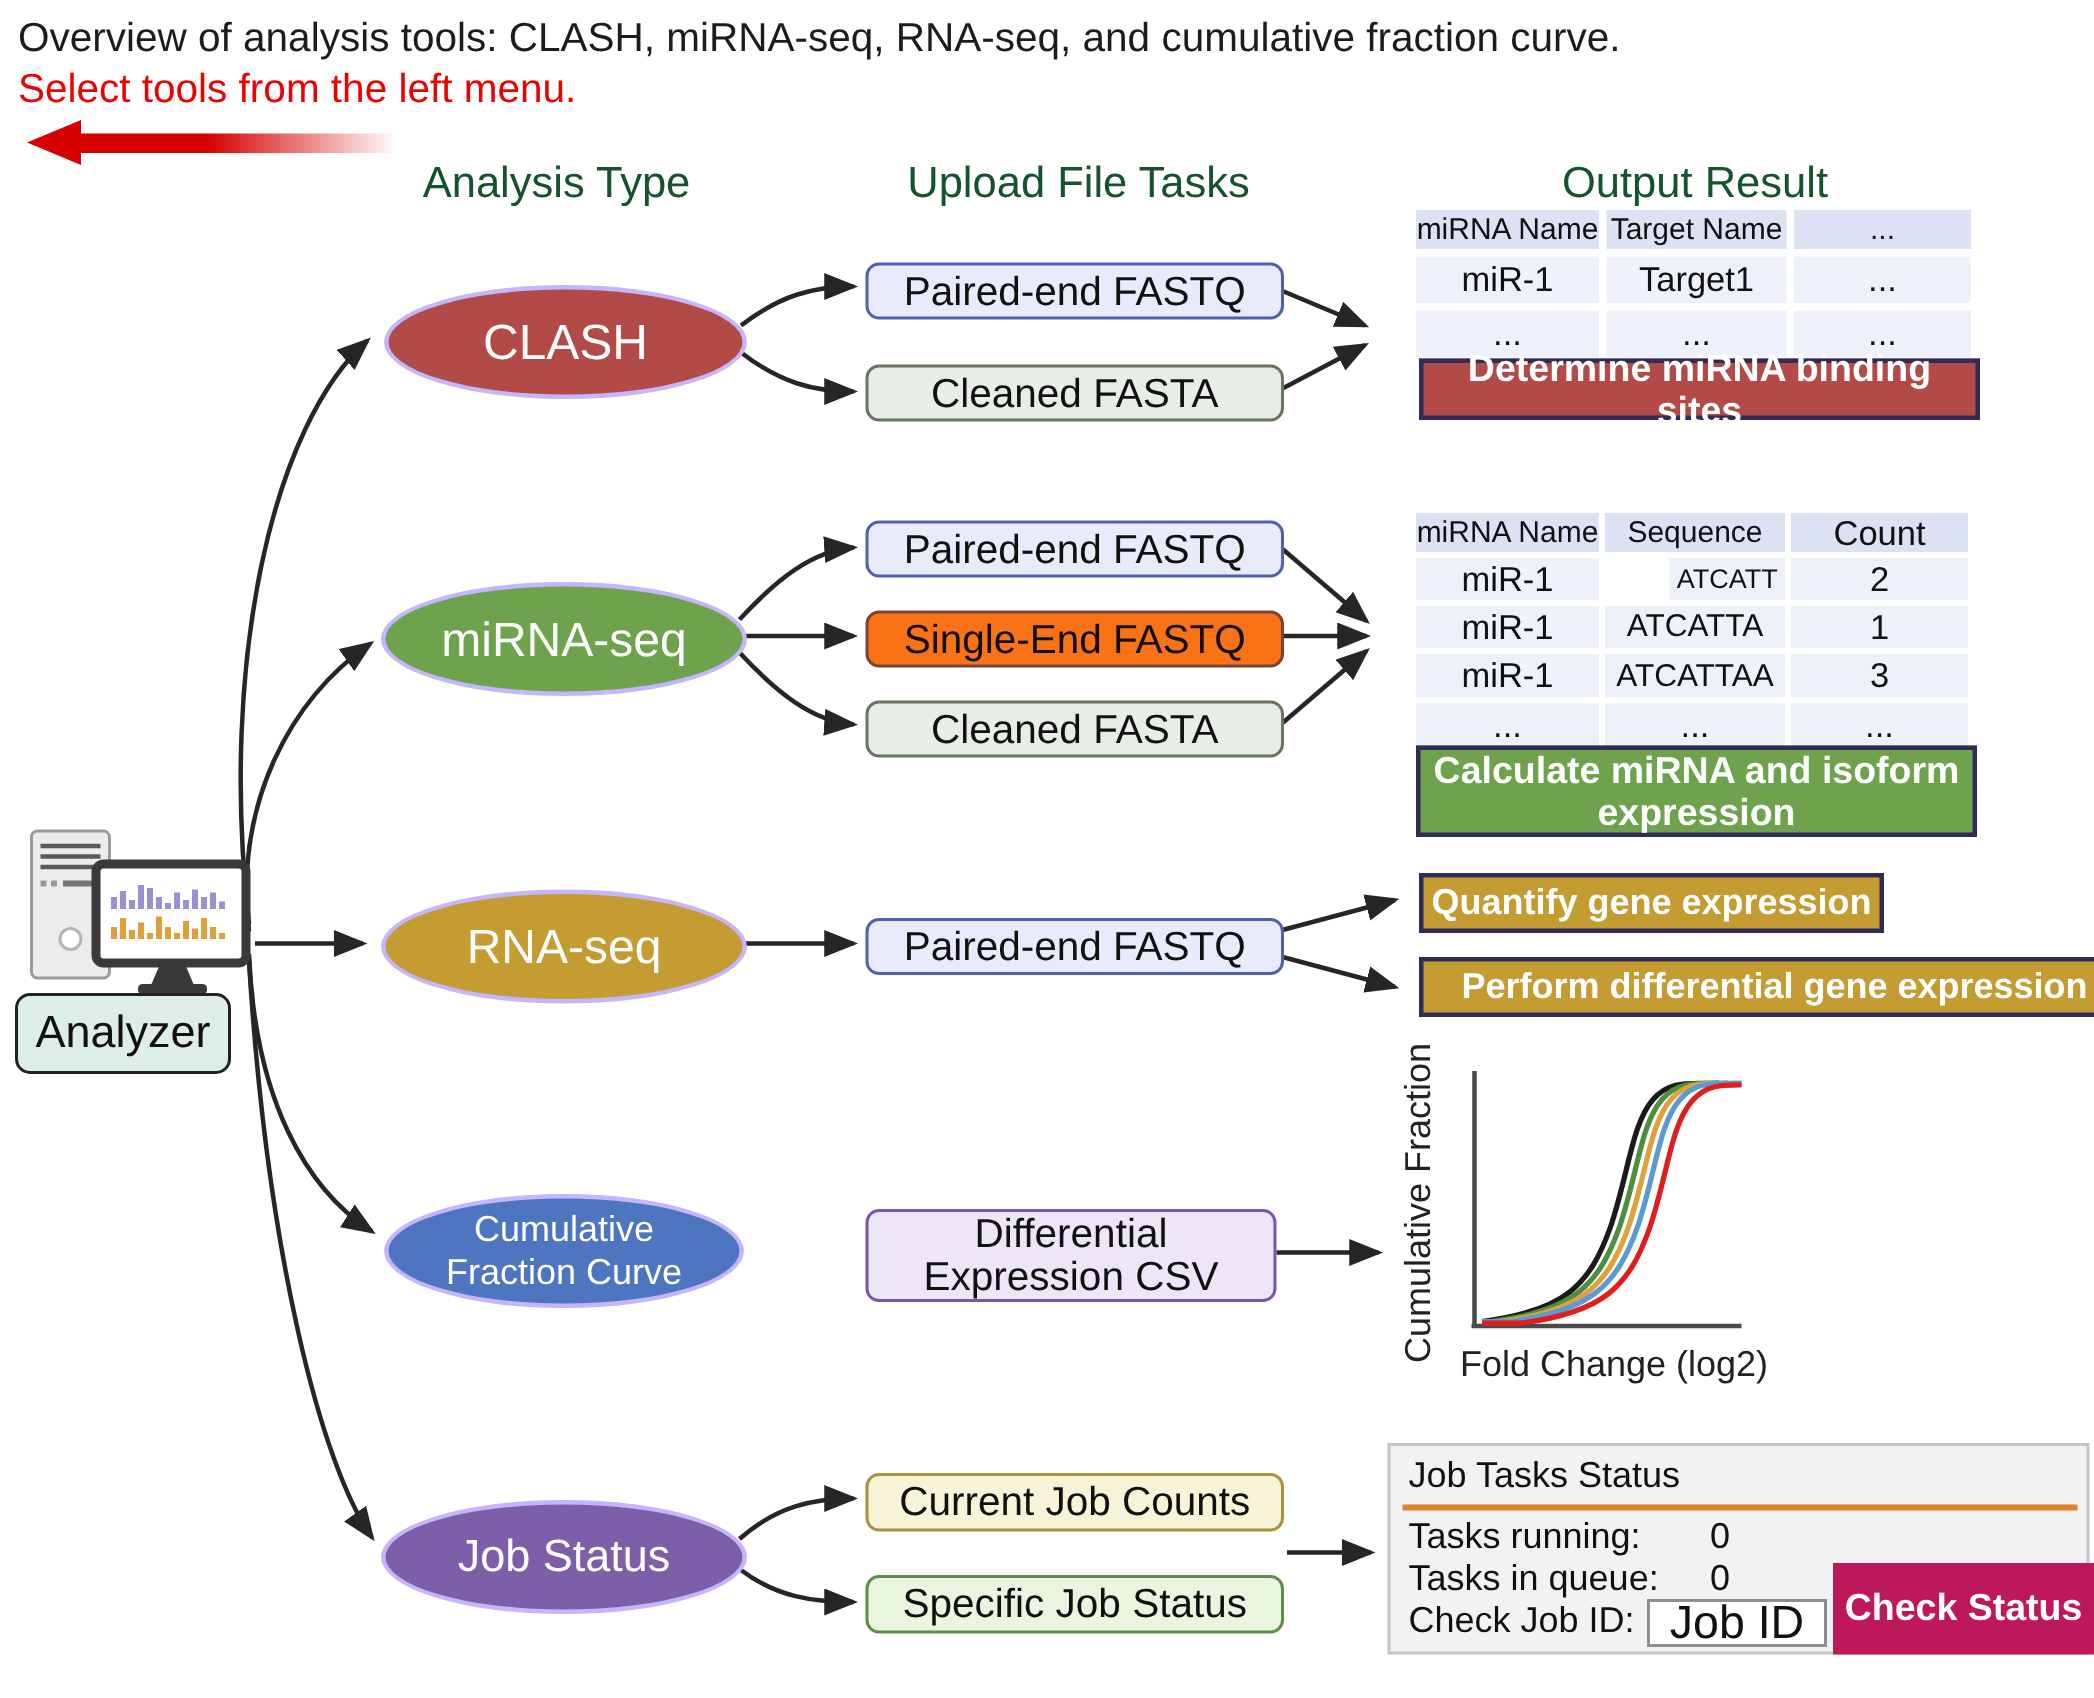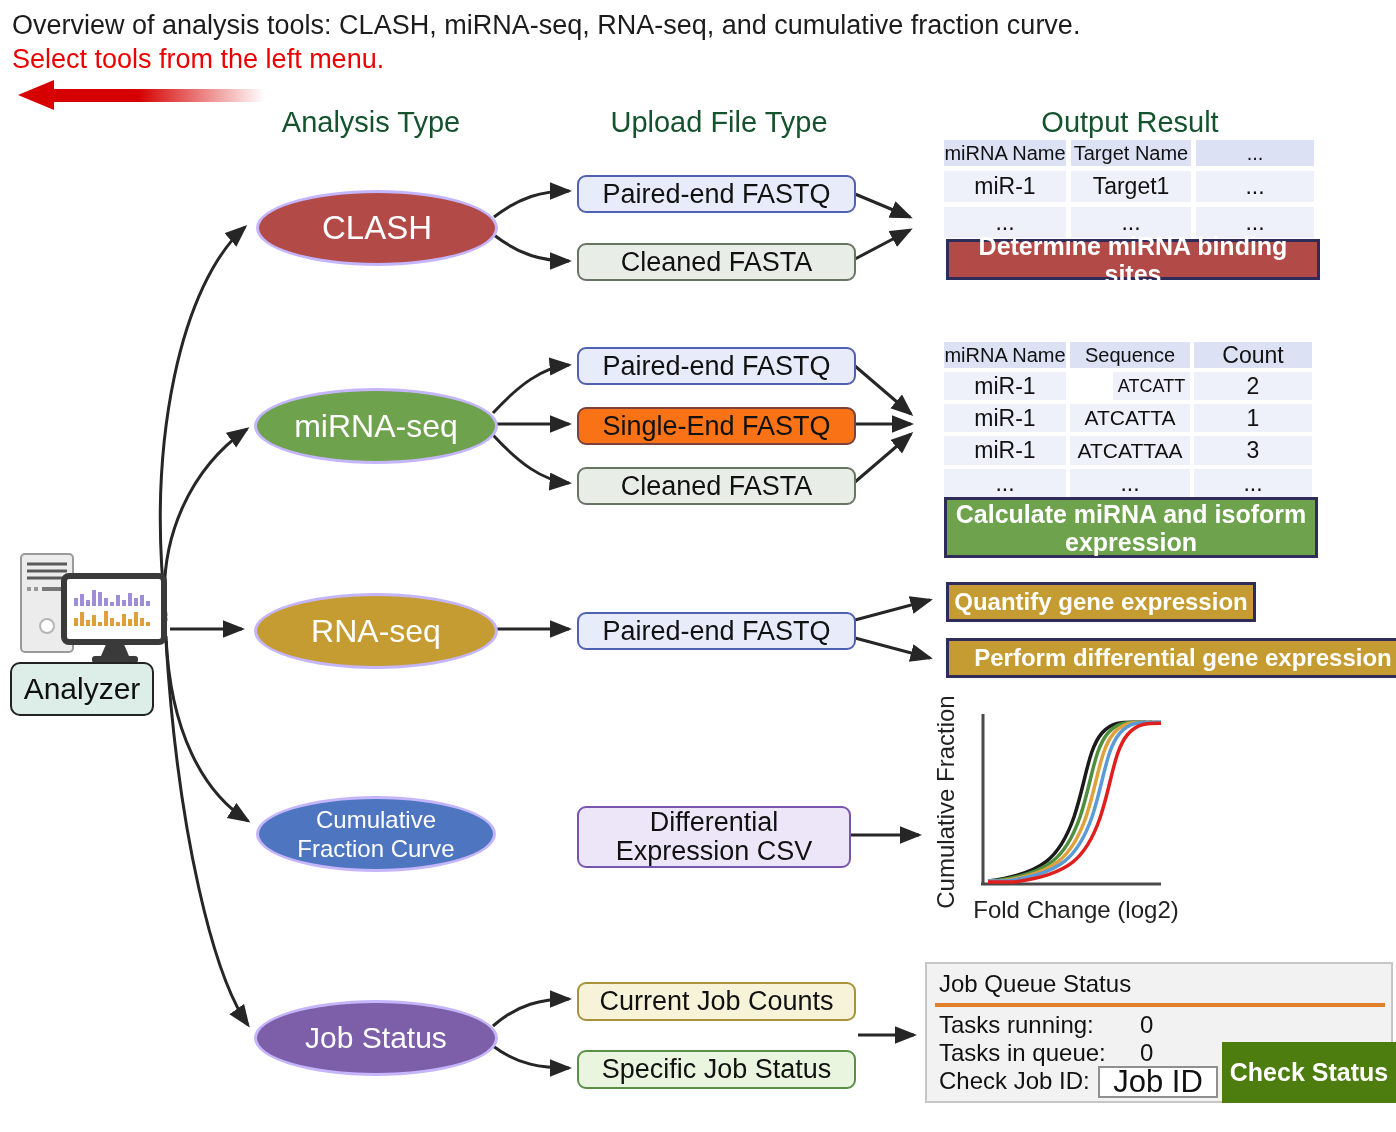--- a/index.html
+++ b/index.html
@@ -29,21 +29,21 @@
   .ylab{left:946px;top:802px;transform:translate(-50%,-50%) rotate(-90deg);font-size:24px;white-space:nowrap;color:#222;}
   .xlab{left:1076px;top:896px;transform:translate(-50%,0);font-size:24px;white-space:nowrap;color:#222;}
   
   .panel{left:925px;top:962px;width:468px;height:141px;background:#f2f2f2;border:2px solid #c6c6c6;box-sizing:border-box;}
   .panel-title{left:939px;top:970px;font-size:24px;color:#111;}
   .panel-rule{left:935px;top:1003px;width:450px;height:4px;background:#e2812a;}
   .plabel{font-size:24px;color:#111;white-space:nowrap;}
   .pvalue{font-size:24px;color:#111;}
   .jobid{left:1098px;top:1066px;width:116px;height:28px;position:absolute;border:2px solid #8f8f8f;background:#fff;
          font-family:"Liberation Sans","DejaVu Sans",sans-serif;font-size:31px;text-align:center;color:#111;padding:0;}
-  .check-btn{left:1222px;top:1042px;width:174px;height:61px;position:absolute;background:#4d7c0f;border:none;color:#fff;
+  .check-btn{left:1222px;top:1042px;width:174px;height:61px;position:absolute;background:#be185d;border:none;color:#fff;
              font-family:"Liberation Sans","DejaVu Sans",sans-serif;font-weight:bold;font-size:25px;cursor:pointer;}
   svg.overlay{position:absolute;left:0;top:0;}
 </style>
 </head>
 <body>
 
 <div id="canvas">
 
   <svg class="overlay" width="1396" height="1132" viewBox="0 0 1396 1132">
     <defs>
@@ -97,21 +97,21 @@
     </g>
   </svg>
 
   <div class="abs title1">Overview of analysis tools: CLASH, miRNA-seq, RNA-seq, and cumulative fraction curve.</div>
   <div class="abs title2">Select tools from the left menu.</div>
   <div class="abs red-arrow">
     <div class="head"></div>
       <div class="body"></div>
   </div>
   <div class="abs ctr colhead" style="left:240px;width:262px;">Analysis Type</div>
-  <div class="abs ctr colhead" style="left:569px;width:300px;">Upload File Type</div>
+  <div class="abs ctr colhead" style="left:569px;width:300px;">Upload File Tasks</div>
   <div class="abs ctr colhead" style="left:980px;width:300px;">Output Result</div>
 
   <svg class="abs" style="left:12px;top:548px;" width="160" height="118" viewBox="0 0 160 118">
     <rect x="9" y="6" width="52" height="98" rx="4" fill="#ececec" stroke="#9a9a9a" stroke-width="2"></rect>
     <line x1="15" y1="16" x2="55" y2="16" stroke="#5a5a5a" stroke-width="3"></line>
     <line x1="15" y1="23" x2="55" y2="23" stroke="#5a5a5a" stroke-width="3"></line>
     <line x1="15" y1="30" x2="55" y2="30" stroke="#5a5a5a" stroke-width="3"></line>
     <rect x="30" y="39" width="24" height="4" fill="#777"></rect>
     <rect x="15" y="39" width="4" height="4" fill="#999"></rect>
       <rect x="22" y="39" width="4" height="4" fill="#999"></rect>
@@ -207,21 +207,21 @@
   <div class="abs ctr banner pre" style="left:944px;top:497px;width:374px;height:61px;background:#6ea24c;box-sizing:border-box;">Calculate miRNA and isoform
 expression</div>
 
   <div class="abs ctr banner" style="left:946px;top:582px;width:310px;height:40px;background:#c49c31;box-sizing:border-box;font-size:24px;">Quantify gene expression</div>
   <div class="abs ctr banner" style="left:946px;top:638px;width:474px;height:40px;background:#c49c31;box-sizing:border-box;font-size:24px;">Perform differential gene expression</div>
 
   <div class="abs ylab">Cumulative Fraction</div>
   <div class="abs xlab">Fold Change (log2)</div>
 
   <div class="abs panel"></div>
-  <div class="abs plabel panel-title">Job Queue Status</div>
+  <div class="abs plabel panel-title">Job Tasks Status</div>
   <div class="abs panel-rule"></div>
   <div class="abs plabel" style="left:939px;top:1011px;">Tasks running:</div>
   <div class="abs pvalue" style="left:1140px;top:1011px;">0</div>
   <div class="abs plabel" style="left:939px;top:1039px;">Tasks in queue:</div>
   <div class="abs pvalue" style="left:1140px;top:1039px;">0</div>
   <div class="abs plabel" style="left:939px;top:1067px;">Check Job ID:</div>
   <input class="jobid" value="Job ID" style="">
   <button class="check-btn">Check Status</button>
 
 </div>

